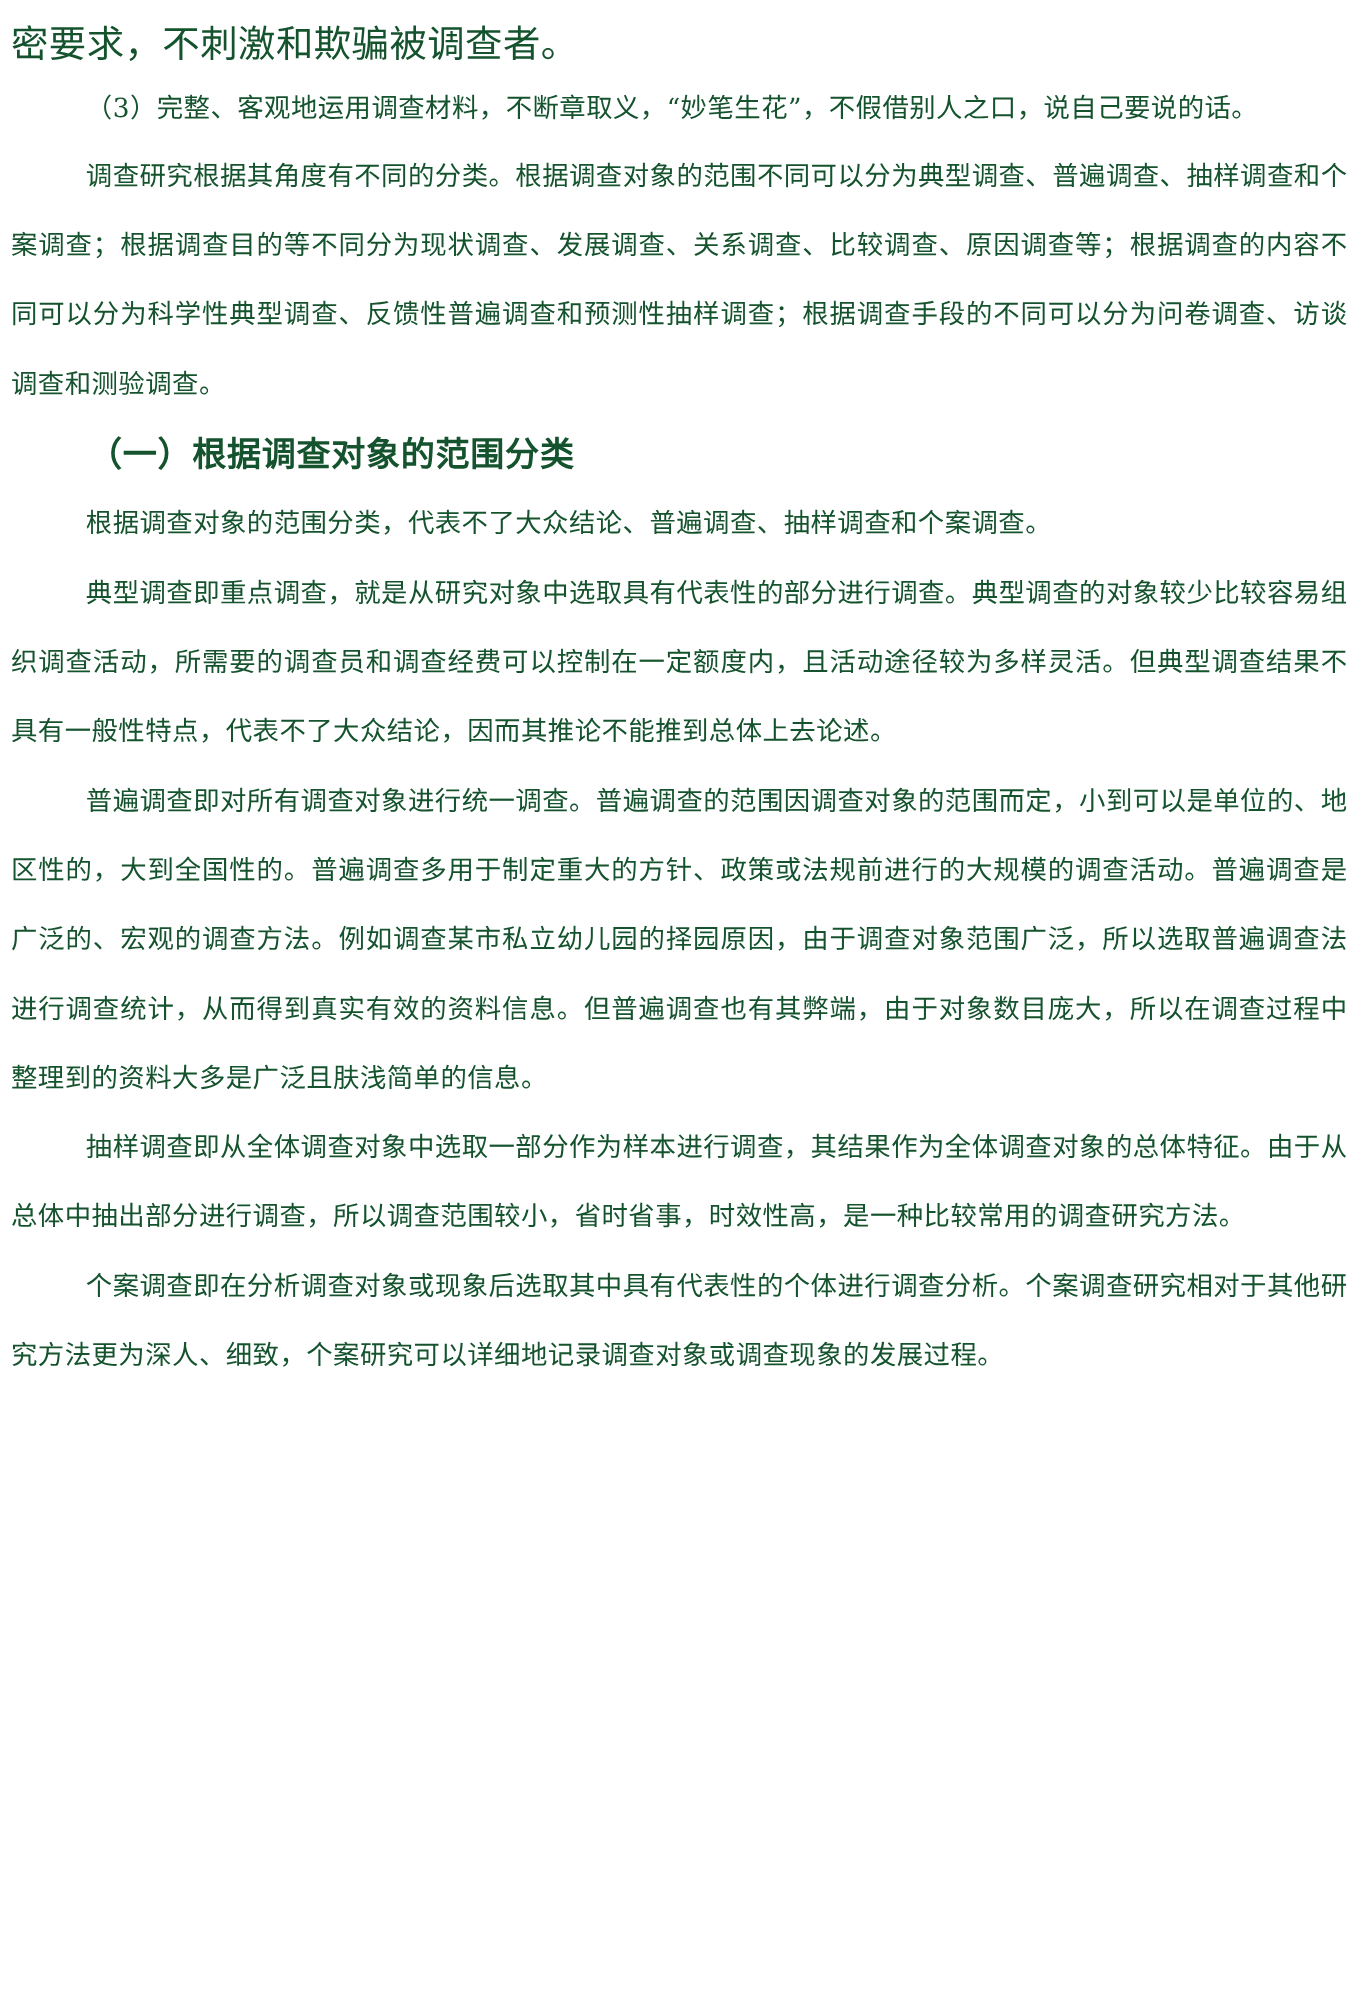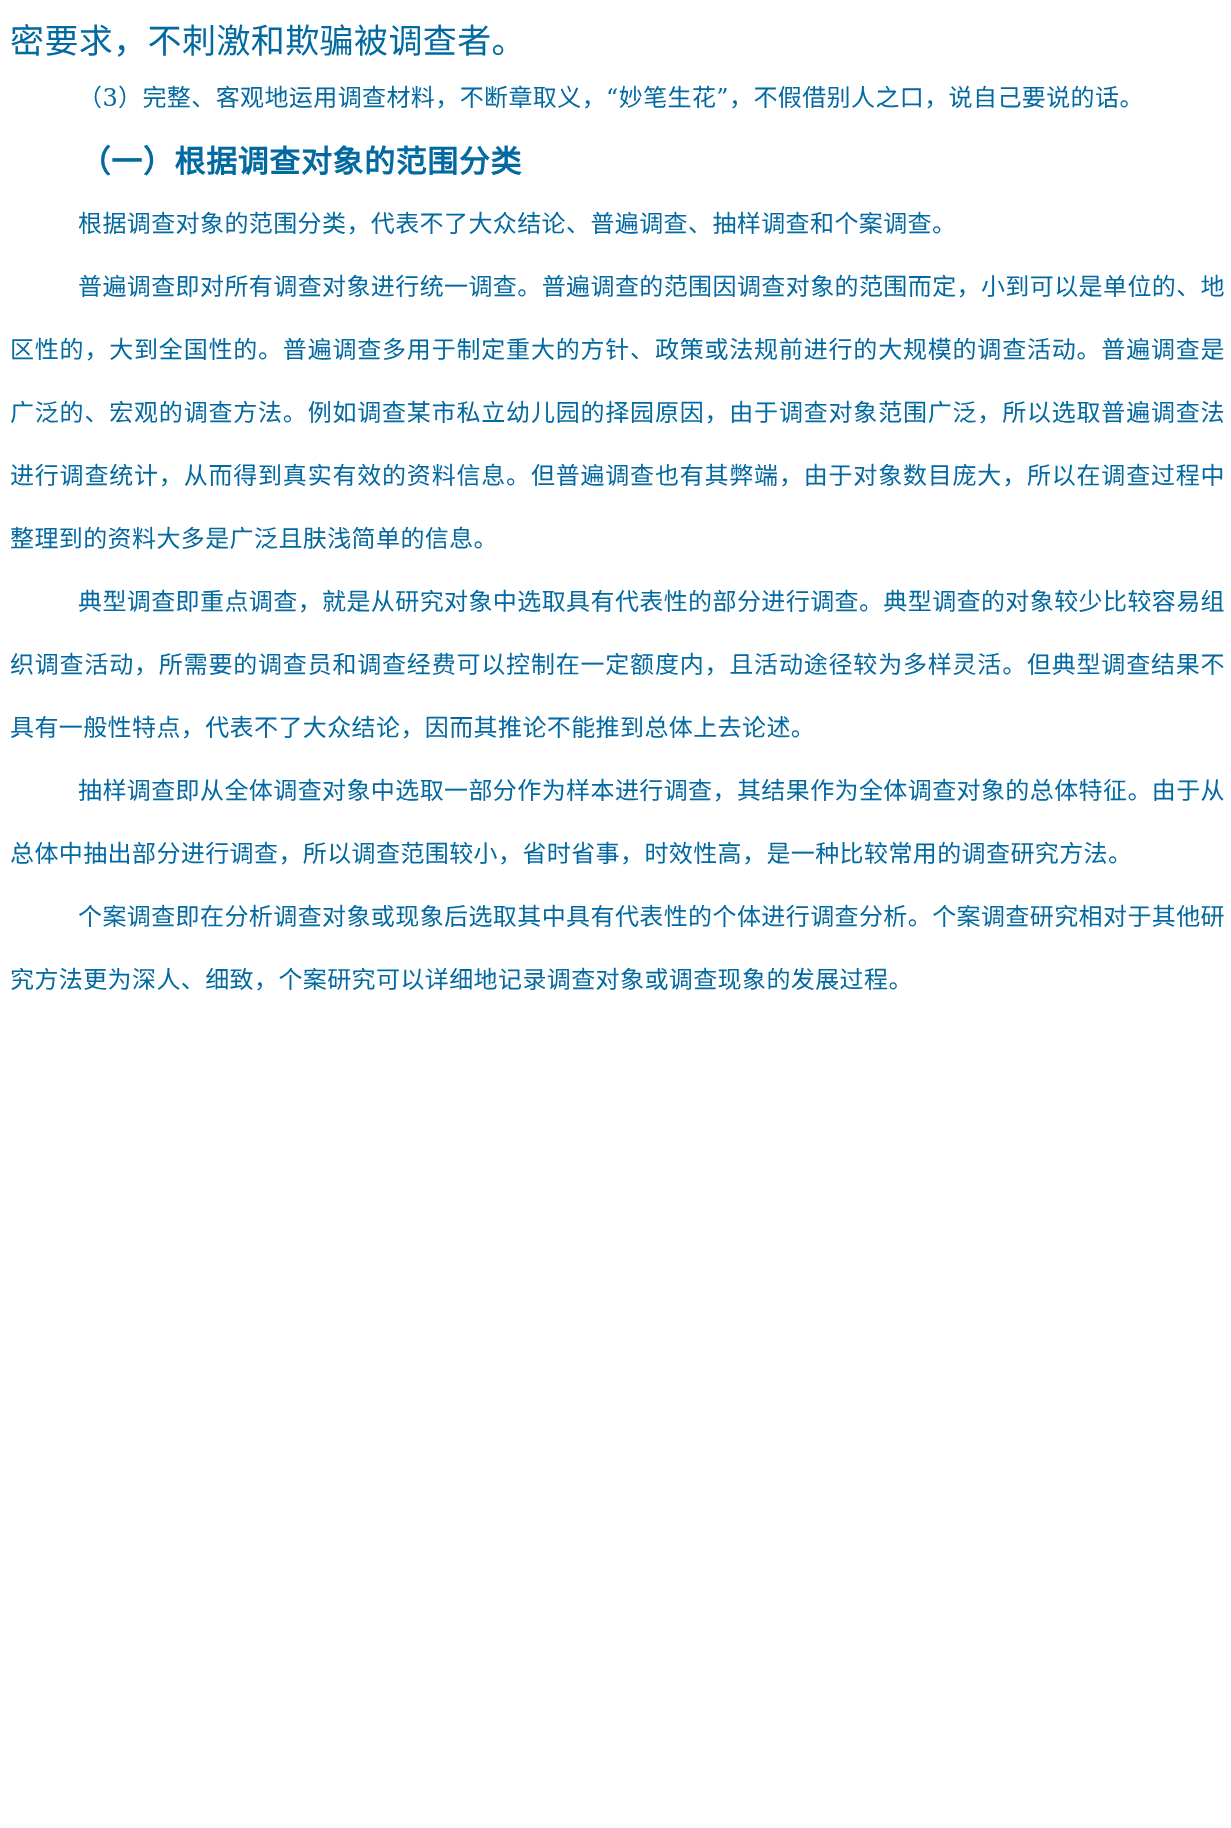--- a/index.html
+++ b/index.html
@@ -67,33 +67,34 @@
     letter-spacing: 0.6px;
     margin: 0;
     text-indent: 70px;
     padding-top: 8px;
     padding-bottom: 6px;
   }
 </style>
 </head>
 <body>
 
-<div class="page" style="background: rgb(255, 255, 255); color: #0369a1;">
+<div class="page" style="background: rgb(255, 255, 255); color: #14532d;">
 
   <p class="frag">密要求，不刺激和欺骗被调查者。</p>
 
   <p class="para tight">（3）完整、客观地运用调查材料，不断章取义，“妙笔生花”，不假借别人之口，说自己要说的话。</p>
 
 
+  <p class="para">调查研究根据其角度有不同的分类。根据调查对象的范围不同可以分为典型调查、普遍调查、抽样调查和个案调查；根据调查目的等不同分为现状调查、发展调查、关系调查、比较调查、原因调查等；根据调查的内容不同可以分为科学性典型调查、反馈性普遍调查和预测性抽样调查；根据调查手段的不同可以分为问卷调查、访谈调查和测验调查。</p>
 
   <h3 class="h2">（一）根据调查对象的范围分类</h3>
 
   <p class="para">根据调查对象的范围分类，代表不了大众结论、普遍调查、抽样调查和个案调查。</p>
 
+  <p class="para">典型调查即重点调查，就是从研究对象中选取具有代表性的部分进行调查。典型调查的对象较少比较容易组织调查活动，所需要的调查员和调查经费可以控制在一定额度内，且活动途径较为多样灵活。但典型调查结果不具有一般性特点，代表不了大众结论，因而其推论不能推到总体上去论述。</p>
+
   <p class="para">普遍调查即对所有调查对象进行统一调查。普遍调查的范围因调查对象的范围而定，小到可以是单位的、地区性的，大到全国性的。普遍调查多用于制定重大的方针、政策或法规前进行的大规模的调查活动。普遍调查是广泛的、宏观的调查方法。例如调查某市私立幼儿园的择园原因，由于调查对象范围广泛，所以选取普遍调查法进行调查统计，从而得到真实有效的资料信息。但普遍调查也有其弊端，由于对象数目庞大，所以在调查过程中整理到的资料大多是广泛且肤浅简单的信息。</p>
-
-  <p class="para">典型调查即重点调查，就是从研究对象中选取具有代表性的部分进行调查。典型调查的对象较少比较容易组织调查活动，所需要的调查员和调查经费可以控制在一定额度内，且活动途径较为多样灵活。但典型调查结果不具有一般性特点，代表不了大众结论，因而其推论不能推到总体上去论述。</p>
 
   <p class="para">抽样调查即从全体调查对象中选取一部分作为样本进行调查，其结果作为全体调查对象的总体特征。由于从总体中抽出部分进行调查，所以调查范围较小，省时省事，时效性高，是一种比较常用的调查研究方法。</p>
 
   <p class="para">个案调查即在分析调查对象或现象后选取其中具有代表性的个体进行调查分析。个案调查研究相对于其他研究方法更为深人、细致，个案研究可以详细地记录调查对象或调查现象的发展过程。</p>
 
 </div>
 
 </body></html>

